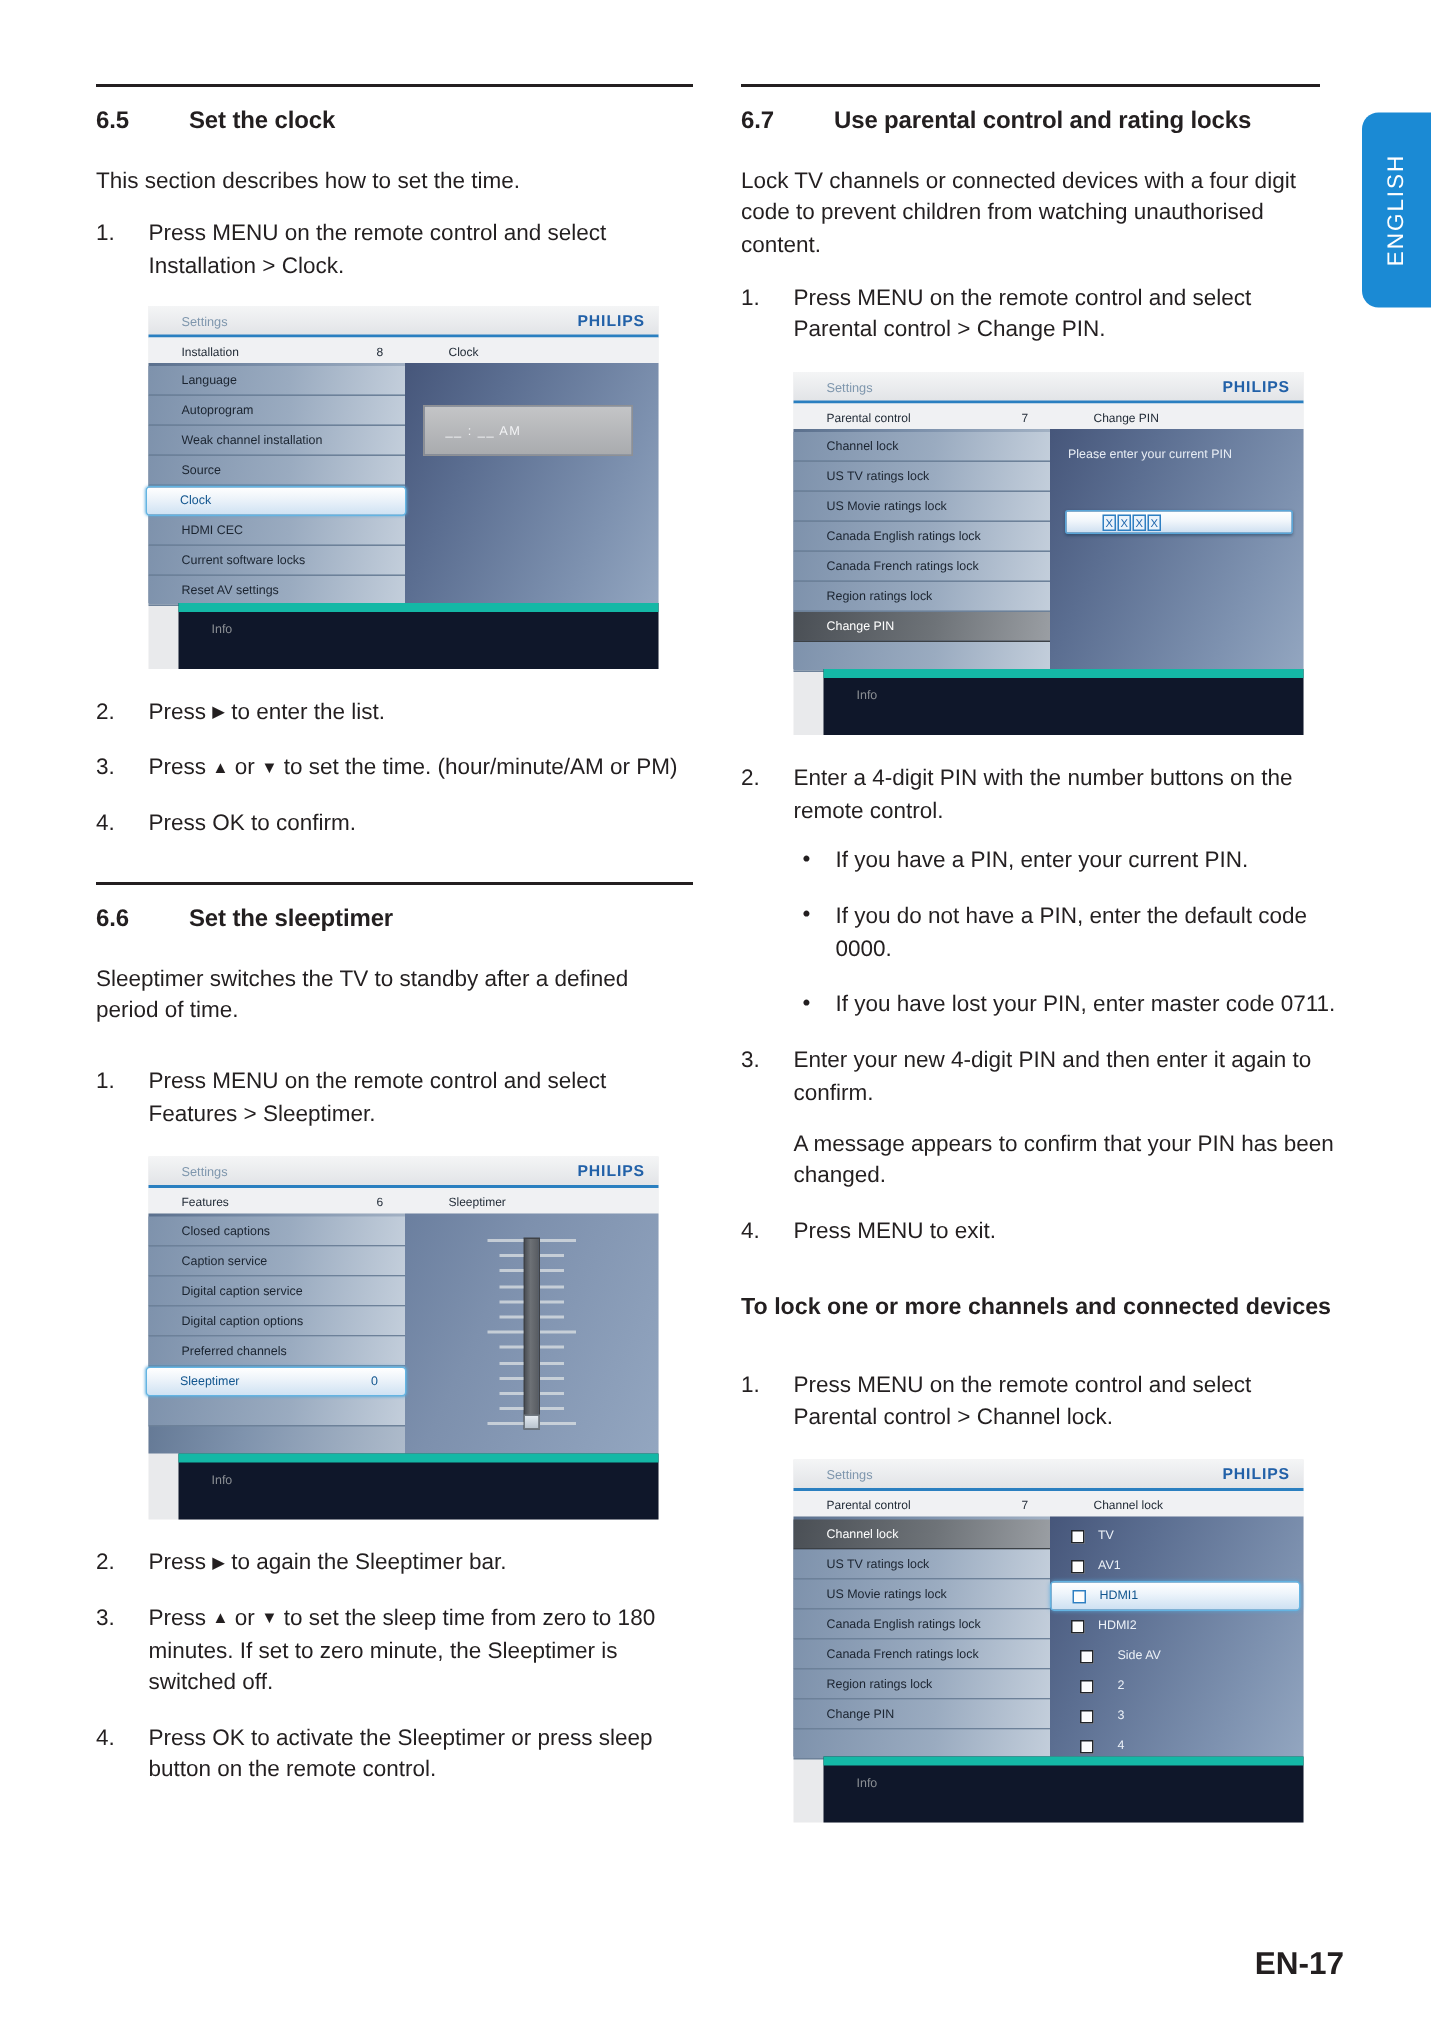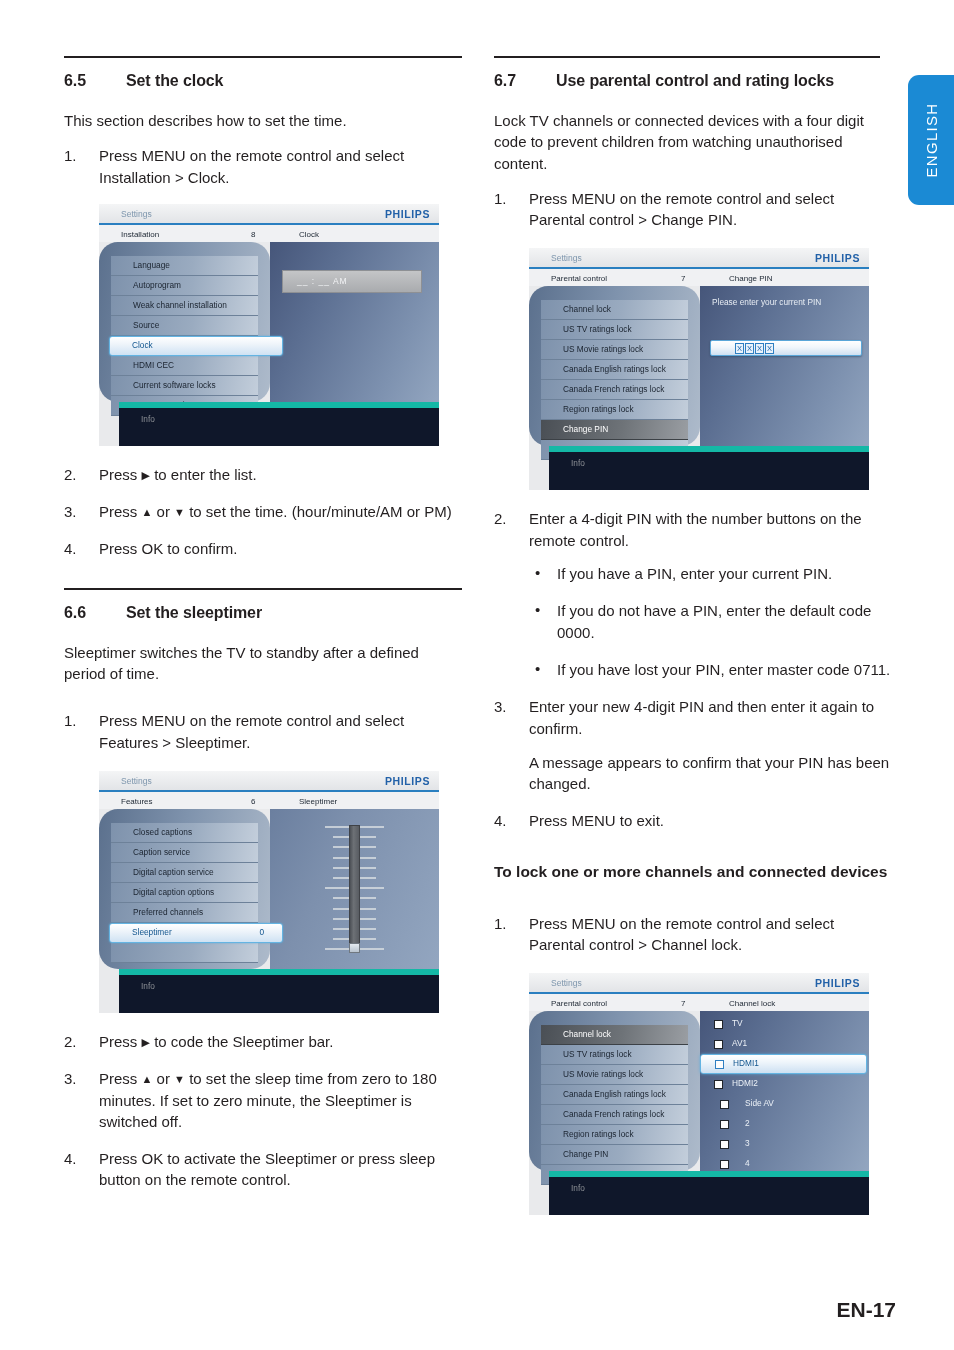--- a/index.html
+++ b/index.html
@@ -124,23 +124,22 @@
   }
   .osd-bread .bc-title { position:absolute; left: 22px; top: 4px; }
   .osd-bread .bc-count { position:absolute; left: 152px; top: 4px; }
   .osd-bread .bc-right { position:absolute; left: 200px; top: 4px; }
 
   .osd-body { display: flex; height: 160px; }
 
   .osd-left {
     width: 171px;
     background: linear-gradient(100deg,#5b708d 0%, #7f93ad 45%, #aebbcb 100%);
-    padding: 12px;
+    padding: 0;
     position: relative;
-    border-radius: 19px;
   }
   .osd-left .pad { padding: 2px 0 0 0; }
 
   .mi {
     height: 20px; position: relative;
     margin: 0 0 0 0;
     background: linear-gradient(100deg,#7e92ac 0%, #9aabc0 55%, #c3cedb 100%);
     border-bottom: 1px solid #6d8199;
     display:flex; align-items:center;
   }
@@ -177,21 +176,21 @@
     background: linear-gradient(115deg,#46567a 0%, #5b6e91 30%, #7e92b0 75%, #93a6c0 100%);
     position: relative;
   }
   .osd-right.lighter {
     background: linear-gradient(115deg,#6b7f9f 0%, #7d90ad 35%, #93a6c0 100%);
   }
 
   
   .clock-box {
     position: absolute; left: 12px; top: 28px;
-    width: 140px; height: 23px;
+    width: 140px; height: 34px;
     background: linear-gradient(#c4c5c7,#a9abae);
     border: 1px solid #8e9094;
     display:flex; align-items:center;
   }
   .clock-box .tv {
     font-size: 8.5px; color:#f2f3f5; padding-left: 14px; letter-spacing: 1px;
   }
 
   
   .slider-wrap {
@@ -449,21 +448,21 @@
             </div>
           </div>
           <div class="osd-foot">
             <span class="info">Info</span>
           </div>
         </div>
       </li>
 
       <li style="margin-top:18px;">
         <span class="n">2.</span>
-        <span class="rich"><span>Press </span><span class="arr">▶</span><span> to code the </span><b>Sleeptimer</b><span> bar.</span></span>
+        <span class="rich"><span>Press </span><span class="arr">▶</span><span> to again the </span><b>Sleeptimer</b><span> bar.</span></span>
       </li>
       <li>
         <span class="n">3.</span>
         <span class="rich"><span>Press </span><span class="arr">▲</span><span> or </span><span class="arr">▼</span><span> to set the sleep time from zero to 180 minutes. If set to zero minute, the Sleeptimer is switched off.</span></span>
       </li>
       <li>
         <span class="n">4.</span>
         <span class="rich"><span>Press </span><b>OK</b><span> to activate the Sleeptimer or press sleep button on the remote control.</span></span>
       </li>
     </ol>

